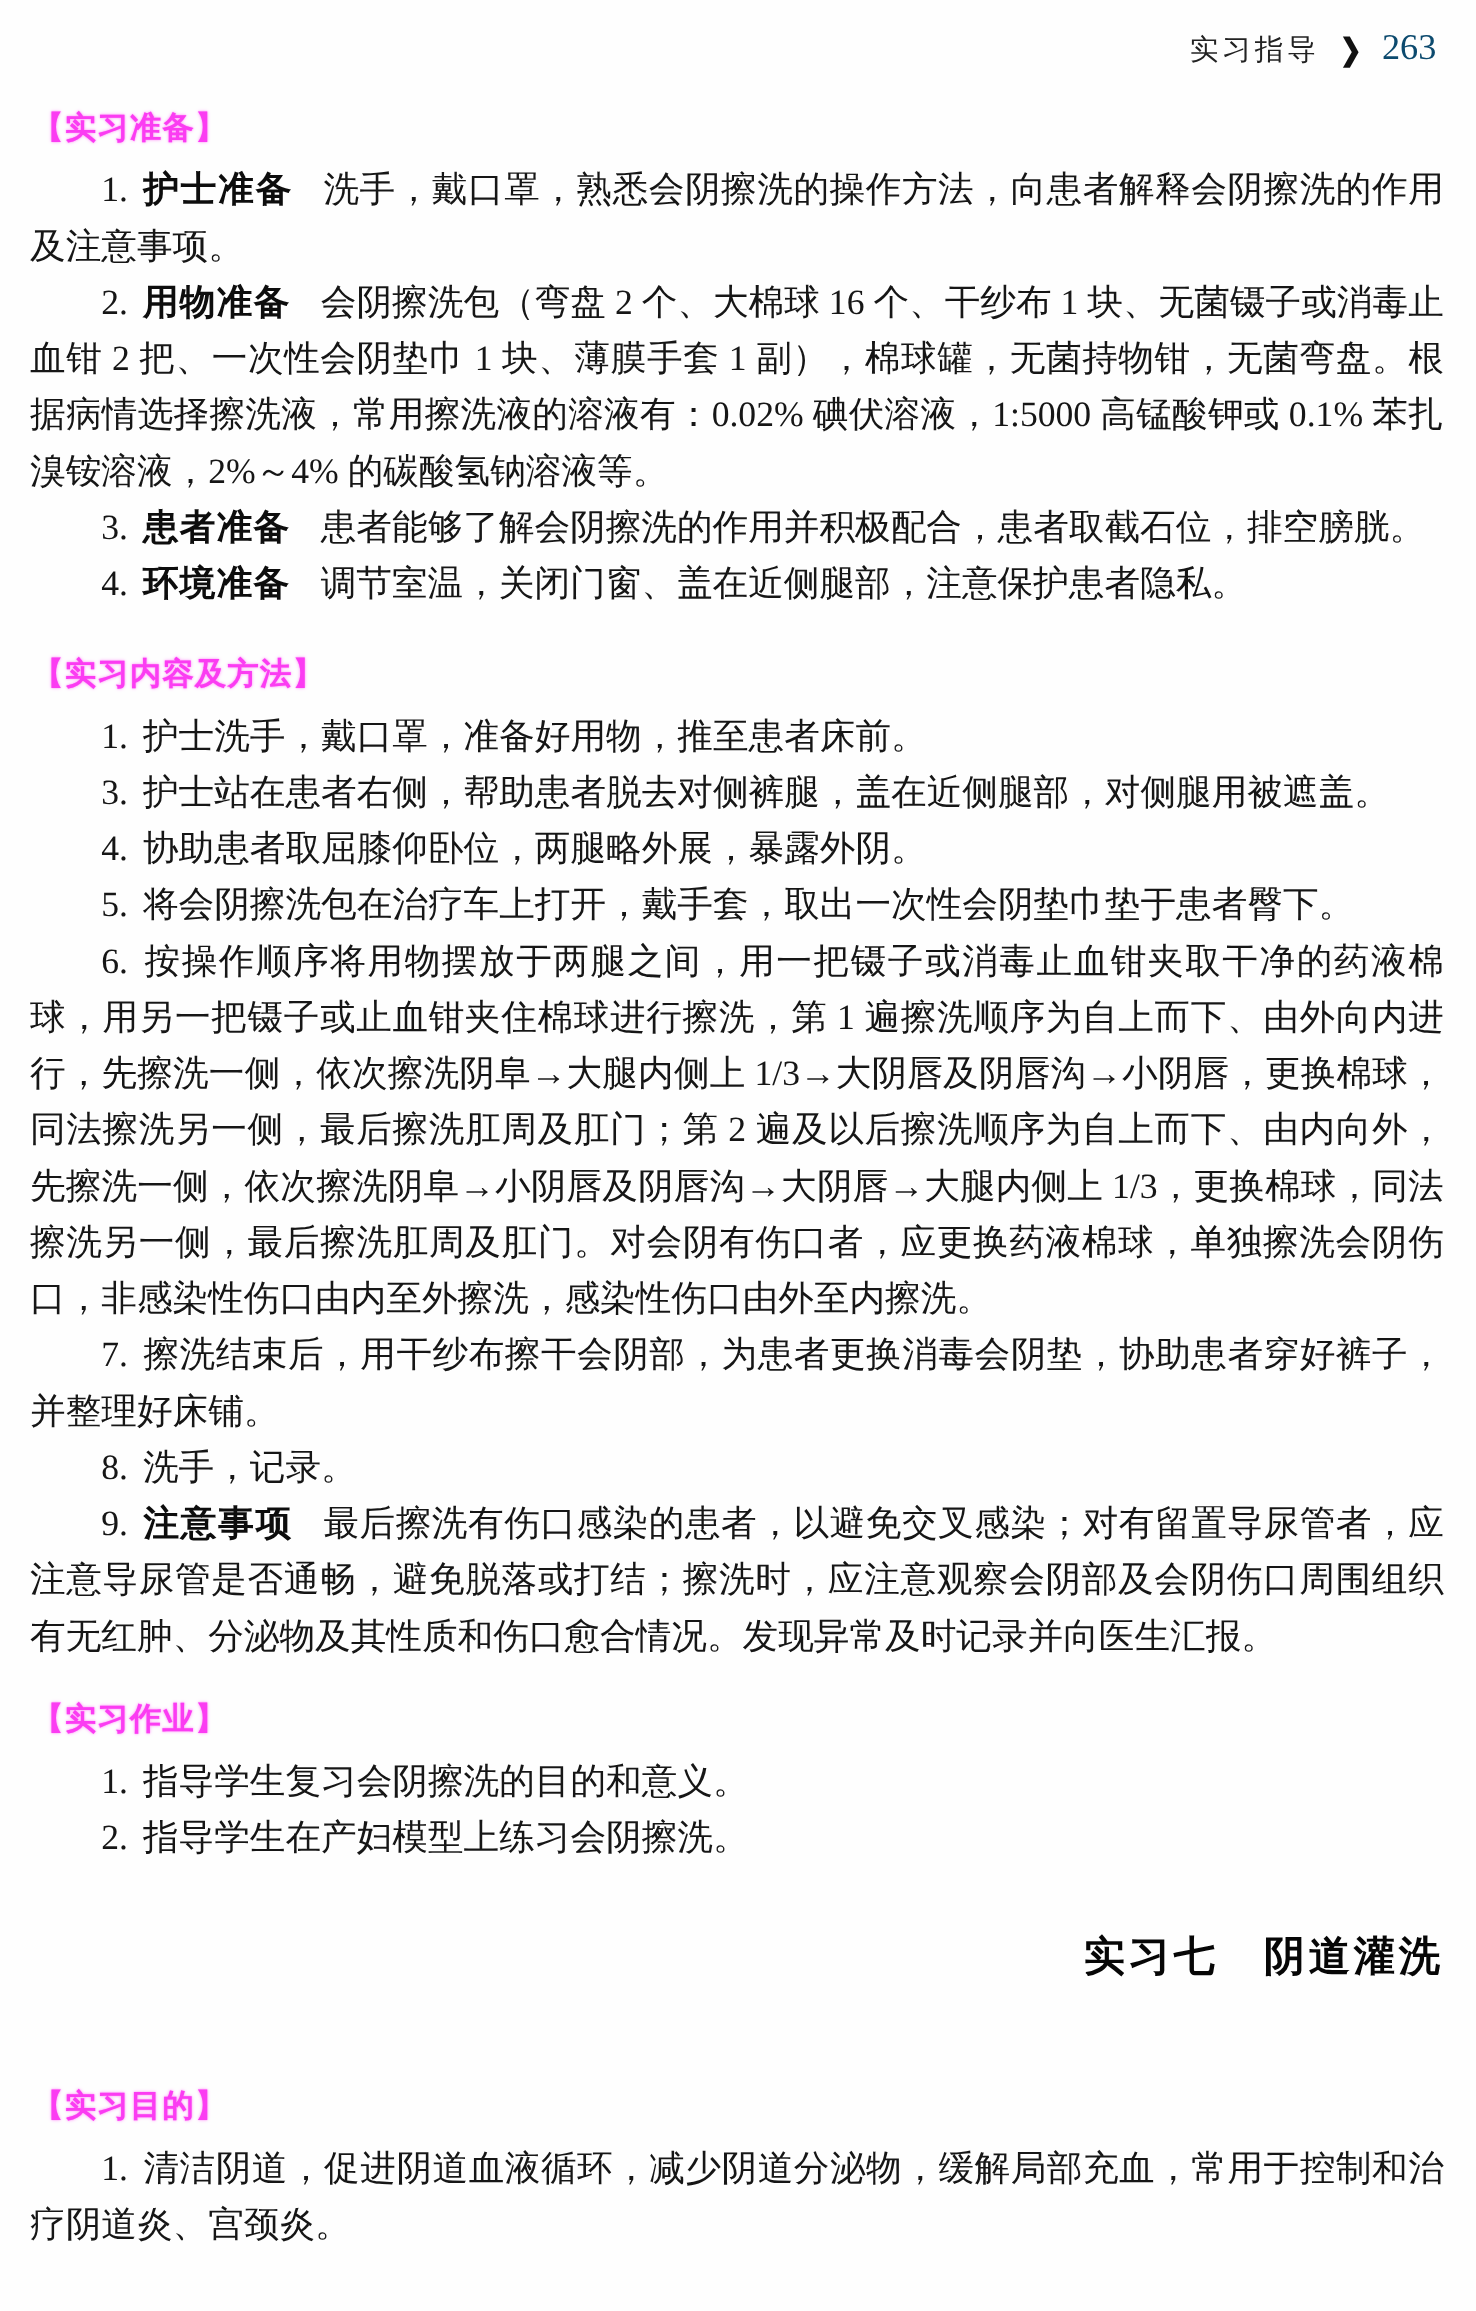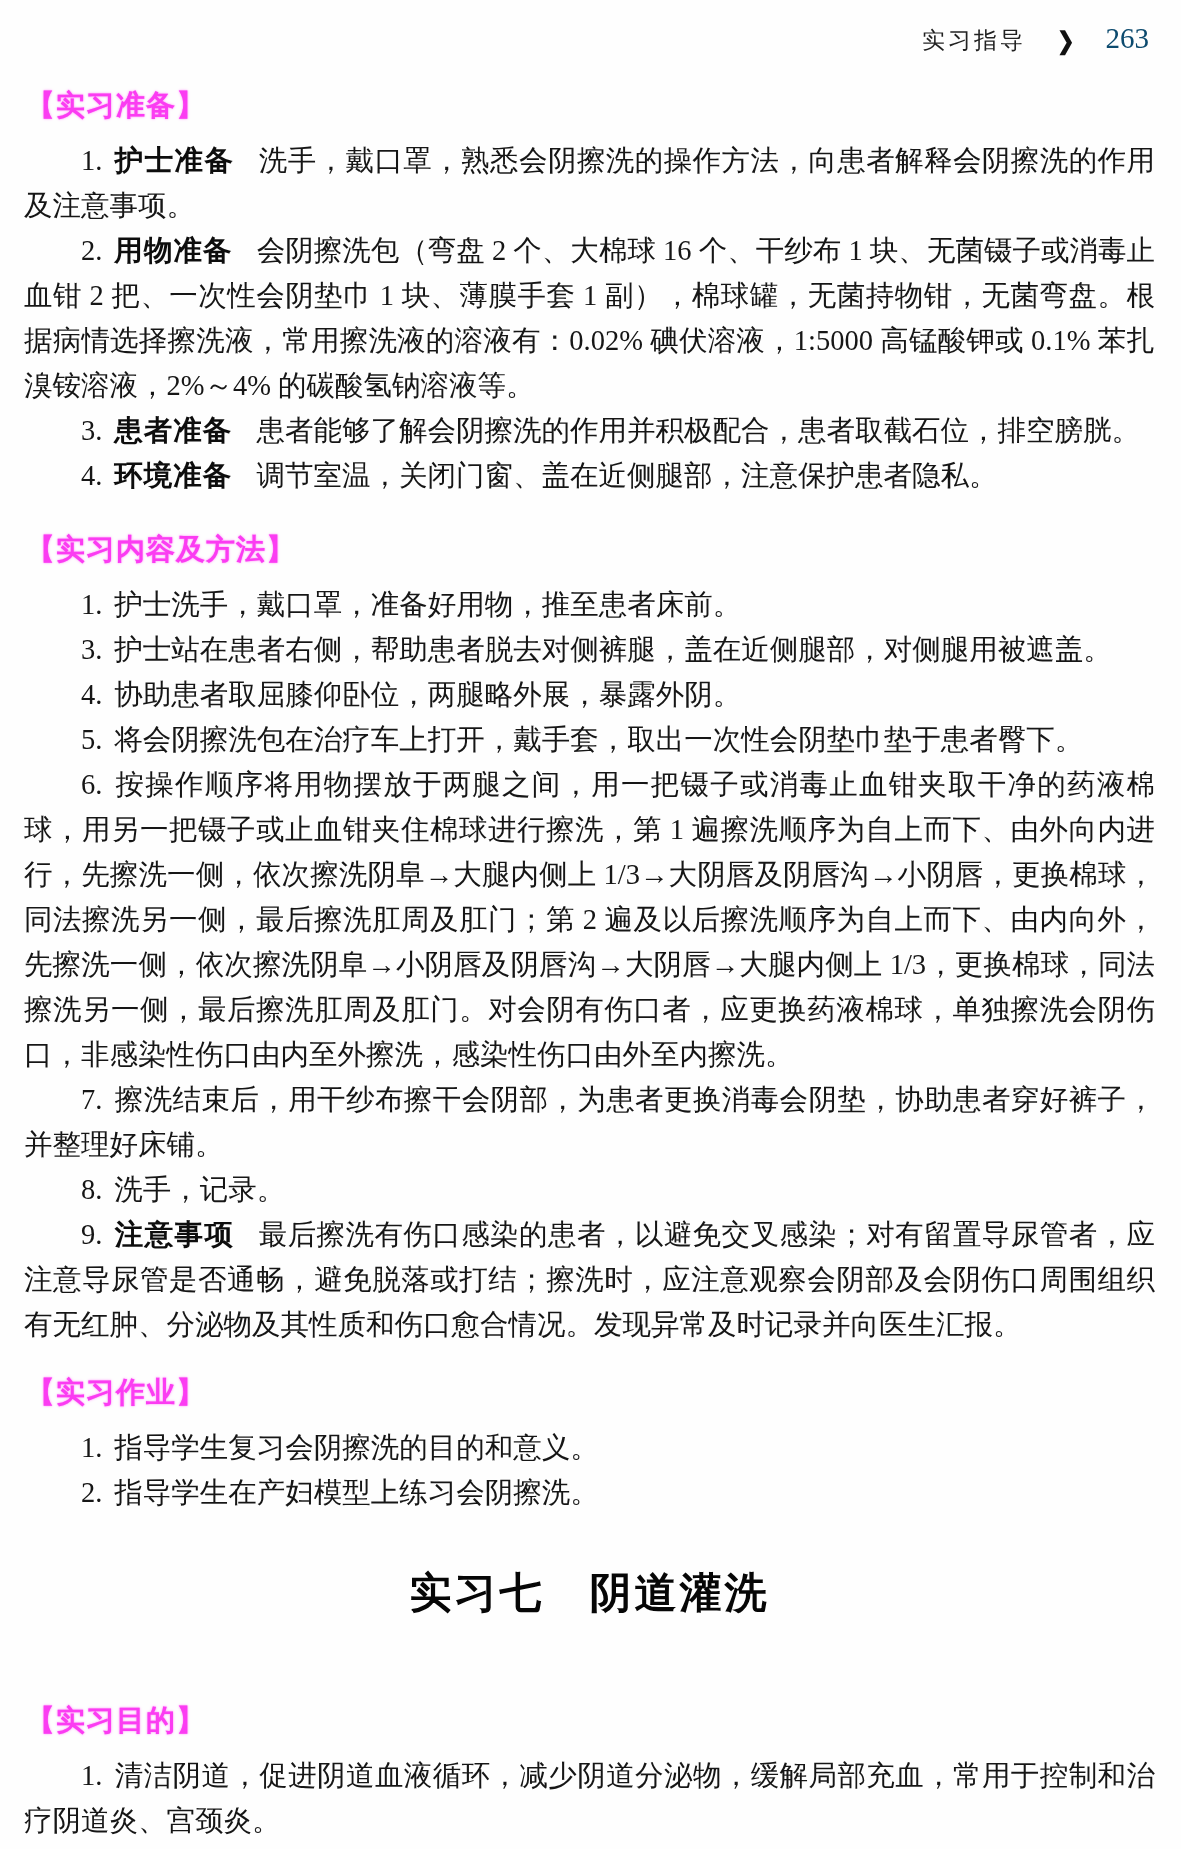--- a/index.html
+++ b/index.html
@@ -9,32 +9,32 @@
     box-sizing:border-box;
     background:#fefefe;
     padding:14px 26px 0 24px;
     font-family:"Liberation Serif", serif;
     color:#151515;
     overflow:hidden;
   }
   
   .header {
     display:flex; justify-content:flex-end; align-items:baseline;
-    gap:31px; margin:8px 6px 30px 0;
+    gap:16px; margin:8px 6px 30px 0;
   }
   .header .crumb { font-size:23px; letter-spacing:3px; color:#222; }
   .header .chev  { font-size:21px; font-weight:bold; color:#111;
                    font-family:"Liberation Sans", sans-serif; transform:scaleY(1.15); }
   .header .pagenum { font-size:29px; color:#0c4a6e; }
 
   
   .sec-heading {
     font-family:"Liberation Sans", sans-serif;
     font-weight:bold;
-    font-size:29px;
+    font-size:25px;
     color:#fb3cf2;
     text-shadow:0 0 3px #ffa6f9, 0 0 1px #ff6cf5;
     letter-spacing:1px;
     margin:0 0 12px 2px;
   }
   .gap-before-content { margin-top:32px; }
   .gap-before-homework { margin-top:26px; }
   .gap-before-purpose { margin-top:80px; }
 
   
@@ -50,24 +50,24 @@
   .para .runin-label {
     font-family:"Liberation Sans", sans-serif;
     font-weight:bold;
     letter-spacing:1px;
     margin-right:0.85em;
     color:#0d0d0d;
   }
 
   
   .chapter-title {
-    text-align:center;
+    text-align:right;
     font-family:"Liberation Sans", sans-serif;
     font-weight:bold;
-    font-size:42px;
+    font-size:33px;
     letter-spacing:3px;
     color:#060606;
     margin:50px 0 0 0;
     text-indent:0;
   }
 </style>
 </head>
 <body>
 
 <div class="page">

